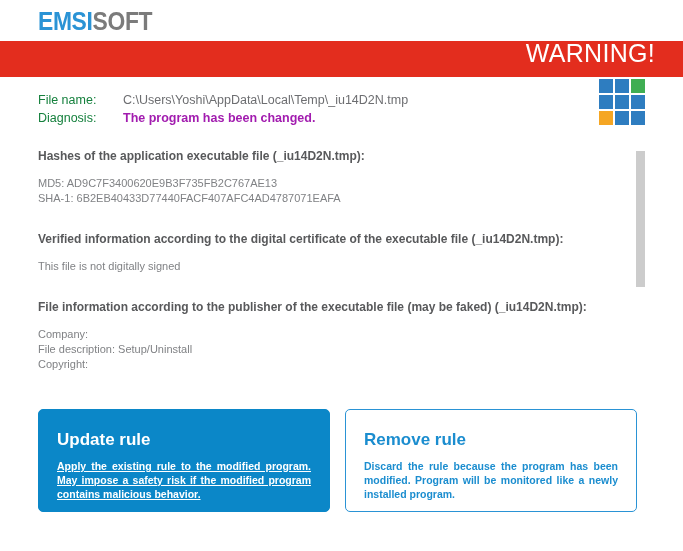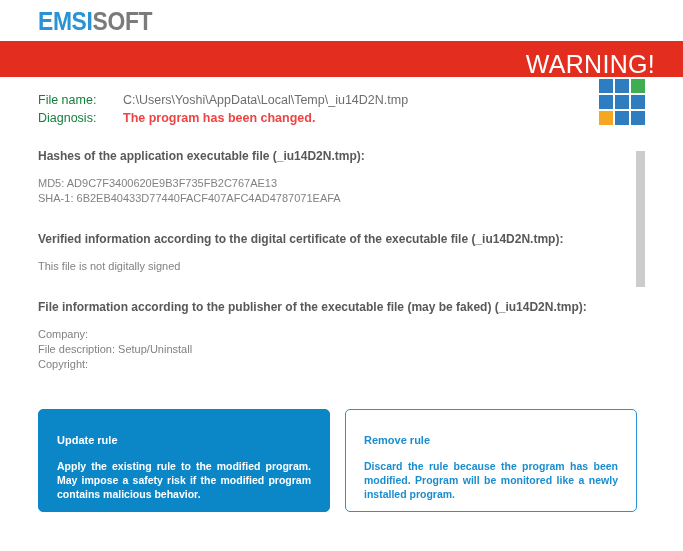--- a/index.html
+++ b/index.html
@@ -36,21 +36,21 @@
     white-space: nowrap;
   }
   .logo .part-emsi { color: #2a93d5; }
   .logo .part-soft { color: #7b7b7b; }
 
   
   .warning-bar {
     height: 36px;
     background: #e32d1e;
     display: flex;
-    align-items: flex-end;
+    align-items: flex-start;
     justify-content: flex-end;
     padding-right: 28px;
   }
   .warning-text {
     color: #ffffff;
     font-size: 25px;
     font-weight: normal;
     letter-spacing: 0.3px;
     line-height: 1;
   }
@@ -66,21 +66,21 @@
     font-size: 12.5px;
     line-height: 18px;
   }
   .summary-label {
     width: 85px;
     flex: 0 0 85px;
     color: #15803d;
   }
   .summary-value { color: #6d6e71; }
   .summary-value.danger {
-    color: #ef4444;
+    color: #a21caf;
     font-weight: bold;
   }
 
   
   .grid-icon {
     position: absolute;
     top: 2px;
     right: 38px;
     width: 46px;
     height: 46px;
@@ -155,34 +155,34 @@
     background: #0b87c8;
     border: 1px solid #0b87c8;
     color: #ffffff;
   }
   .action-btn.secondary {
     background: #ffffff;
     border: 1px solid #2a93d5;
     color: #1b8dcf;
   }
   .btn-title {
-    font-size: 11px;
+    font-size: 17px;
     font-weight: bold;
     line-height: 20px;
     margin-bottom: 9px;
   }
   .action-btn.primary .btn-title { color: #ffffff; }
   .action-btn.secondary .btn-title { color: #1b8dcf; }
   .btn-desc {
     font-size: 10.5px;
     font-weight: bold;
     line-height: 14px;
     text-align: justify;
   }
-  .action-btn.primary .btn-desc { color: #ffffff; }
+  .action-btn.primary .btn-desc { color: #ffffff; text-decoration: underline; }
   .action-btn.secondary .btn-desc { color: #1b8dcf; }
 </style>
 </head>
 <body>
 
 <div class="header">
   <div class="logo">
     <span class="part-emsi">EMSI</span><span class="part-soft">SOFT</span>
   </div>
 </div>

